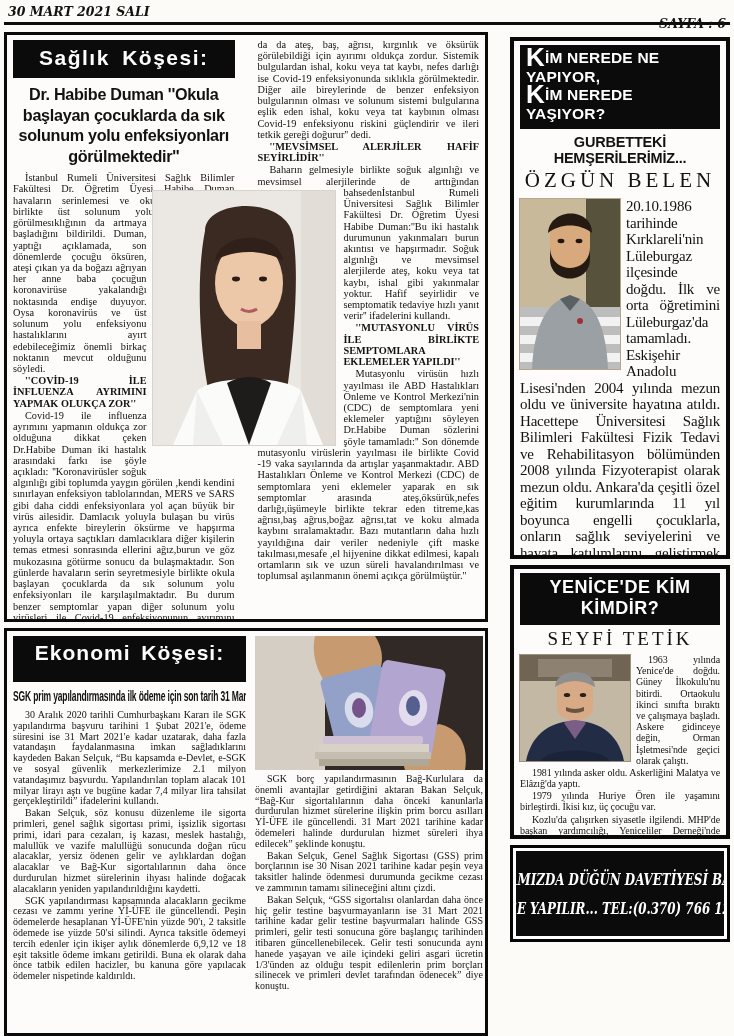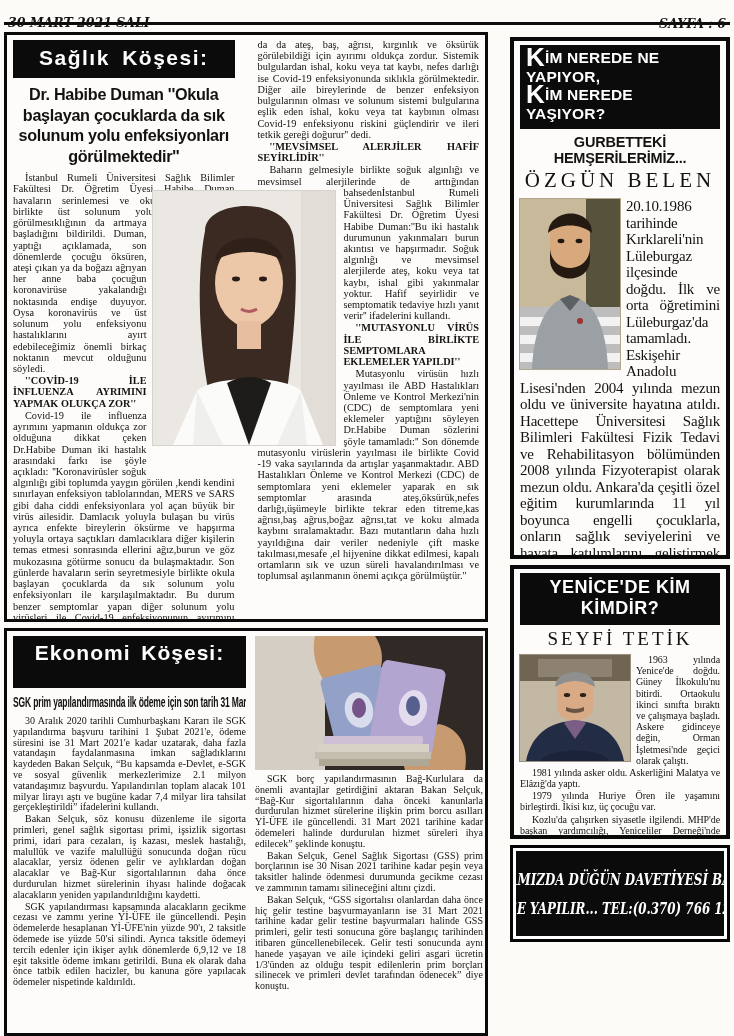--- a/index.html
+++ b/index.html
@@ -1,21 +1,21 @@
 <!DOCTYPE html>
 <html><head>
 <meta charset="utf-8">
 <style>
   html,body{margin:0;padding:0;background:#f2f0ec;}
   .page{position:relative;width:734px;height:1036px;background:#fcfbf8;color:#141210;
         font-family:"Liberation Serif",serif;overflow:hidden;box-sizing:border-box;padding:3px 4px;}
   
   .masthead-bar{position:relative;height:19px;border-bottom:3px solid #0c0c0c;
         font-family:"DejaVu Serif",serif;font-weight:bold;font-style:italic;font-size:12.5px;}
-  .masthead-bar .date{position:absolute;left:4px;top:12px;}
+  .masthead-bar .date{position:absolute;left:4px;top:1px;}
   .masthead-bar .title{position:absolute;left:0;right:0;top:1px;text-align:center;}
   .masthead-bar .pageno{position:absolute;right:4px;top:13px;}
   
   .content{display:flex;gap:6px;margin-top:7px;}
   .left-zone{width:484px;flex:none;}
   .right-zone{flex:1;min-width:0;padding-left:16px;}
   .box{border:3px solid #0a0a0a;background:#fdfcfa;box-sizing:border-box;overflow:hidden;position:relative;}
   
   .health{height:590px;padding:4px 6px;}
   .hcols{display:flex;gap:23px;height:100%;}
@@ -29,21 +29,21 @@
   .ind{text-indent:12px;}
   .sub{font-weight:bold;text-indent:12px;}
   .spacer-r{float:right;width:88px;height:252px;}
   .spacer-l{float:left;width:86px;height:250px;}
   .doctor-photo{position:absolute;left:146px;top:156px;width:182px;height:254px;z-index:3;
                 background:#ebe8e3;outline:1px solid #d8d4cd;}
   
   .economy{margin-top:6px;height:408px;padding:4px 6px;}
   .ecols{display:flex;gap:9px;height:100%;}
   .ecol{width:50%;box-sizing:border-box;}
-  .banner.ek{font-size:21px;letter-spacing:1px;word-spacing:4px;padding:5px 2px 23px;margin:1px 0 5px;}
+  .banner.ek{font-size:21px;letter-spacing:1px;word-spacing:4px;padding:5px 2px 17px;margin:1px 0 5px;}
   .econ-headline{overflow:hidden;white-space:nowrap;margin:1px 0 5px;}
   .econ-headline span{display:inline-block;font-family:"Liberation Sans",sans-serif;font-weight:bold;
         font-size:15.5px;letter-spacing:-0.3px;transform:scaleX(0.55);transform-origin:0 50%;}
   .ebody{font-size:10.0px;line-height:1.08;text-align:justify;margin:0 0 1px;}
   .money-photo{width:100%;height:134px;margin:1px 0 4px;background:#2e2926;}
   
   .who{border-width:4px;margin-top:5px;height:522px;padding:4px 6px;}
   .who-banner{background:#0b0b0b;color:#fff;font-family:"Liberation Sans",sans-serif;font-weight:bold;
               font-size:15.5px;line-height:1.2;padding:4px 6px 6px;letter-spacing:0.2px;}
   .bigk{font-size:26px;line-height:15px;vertical-align:-3px;}

